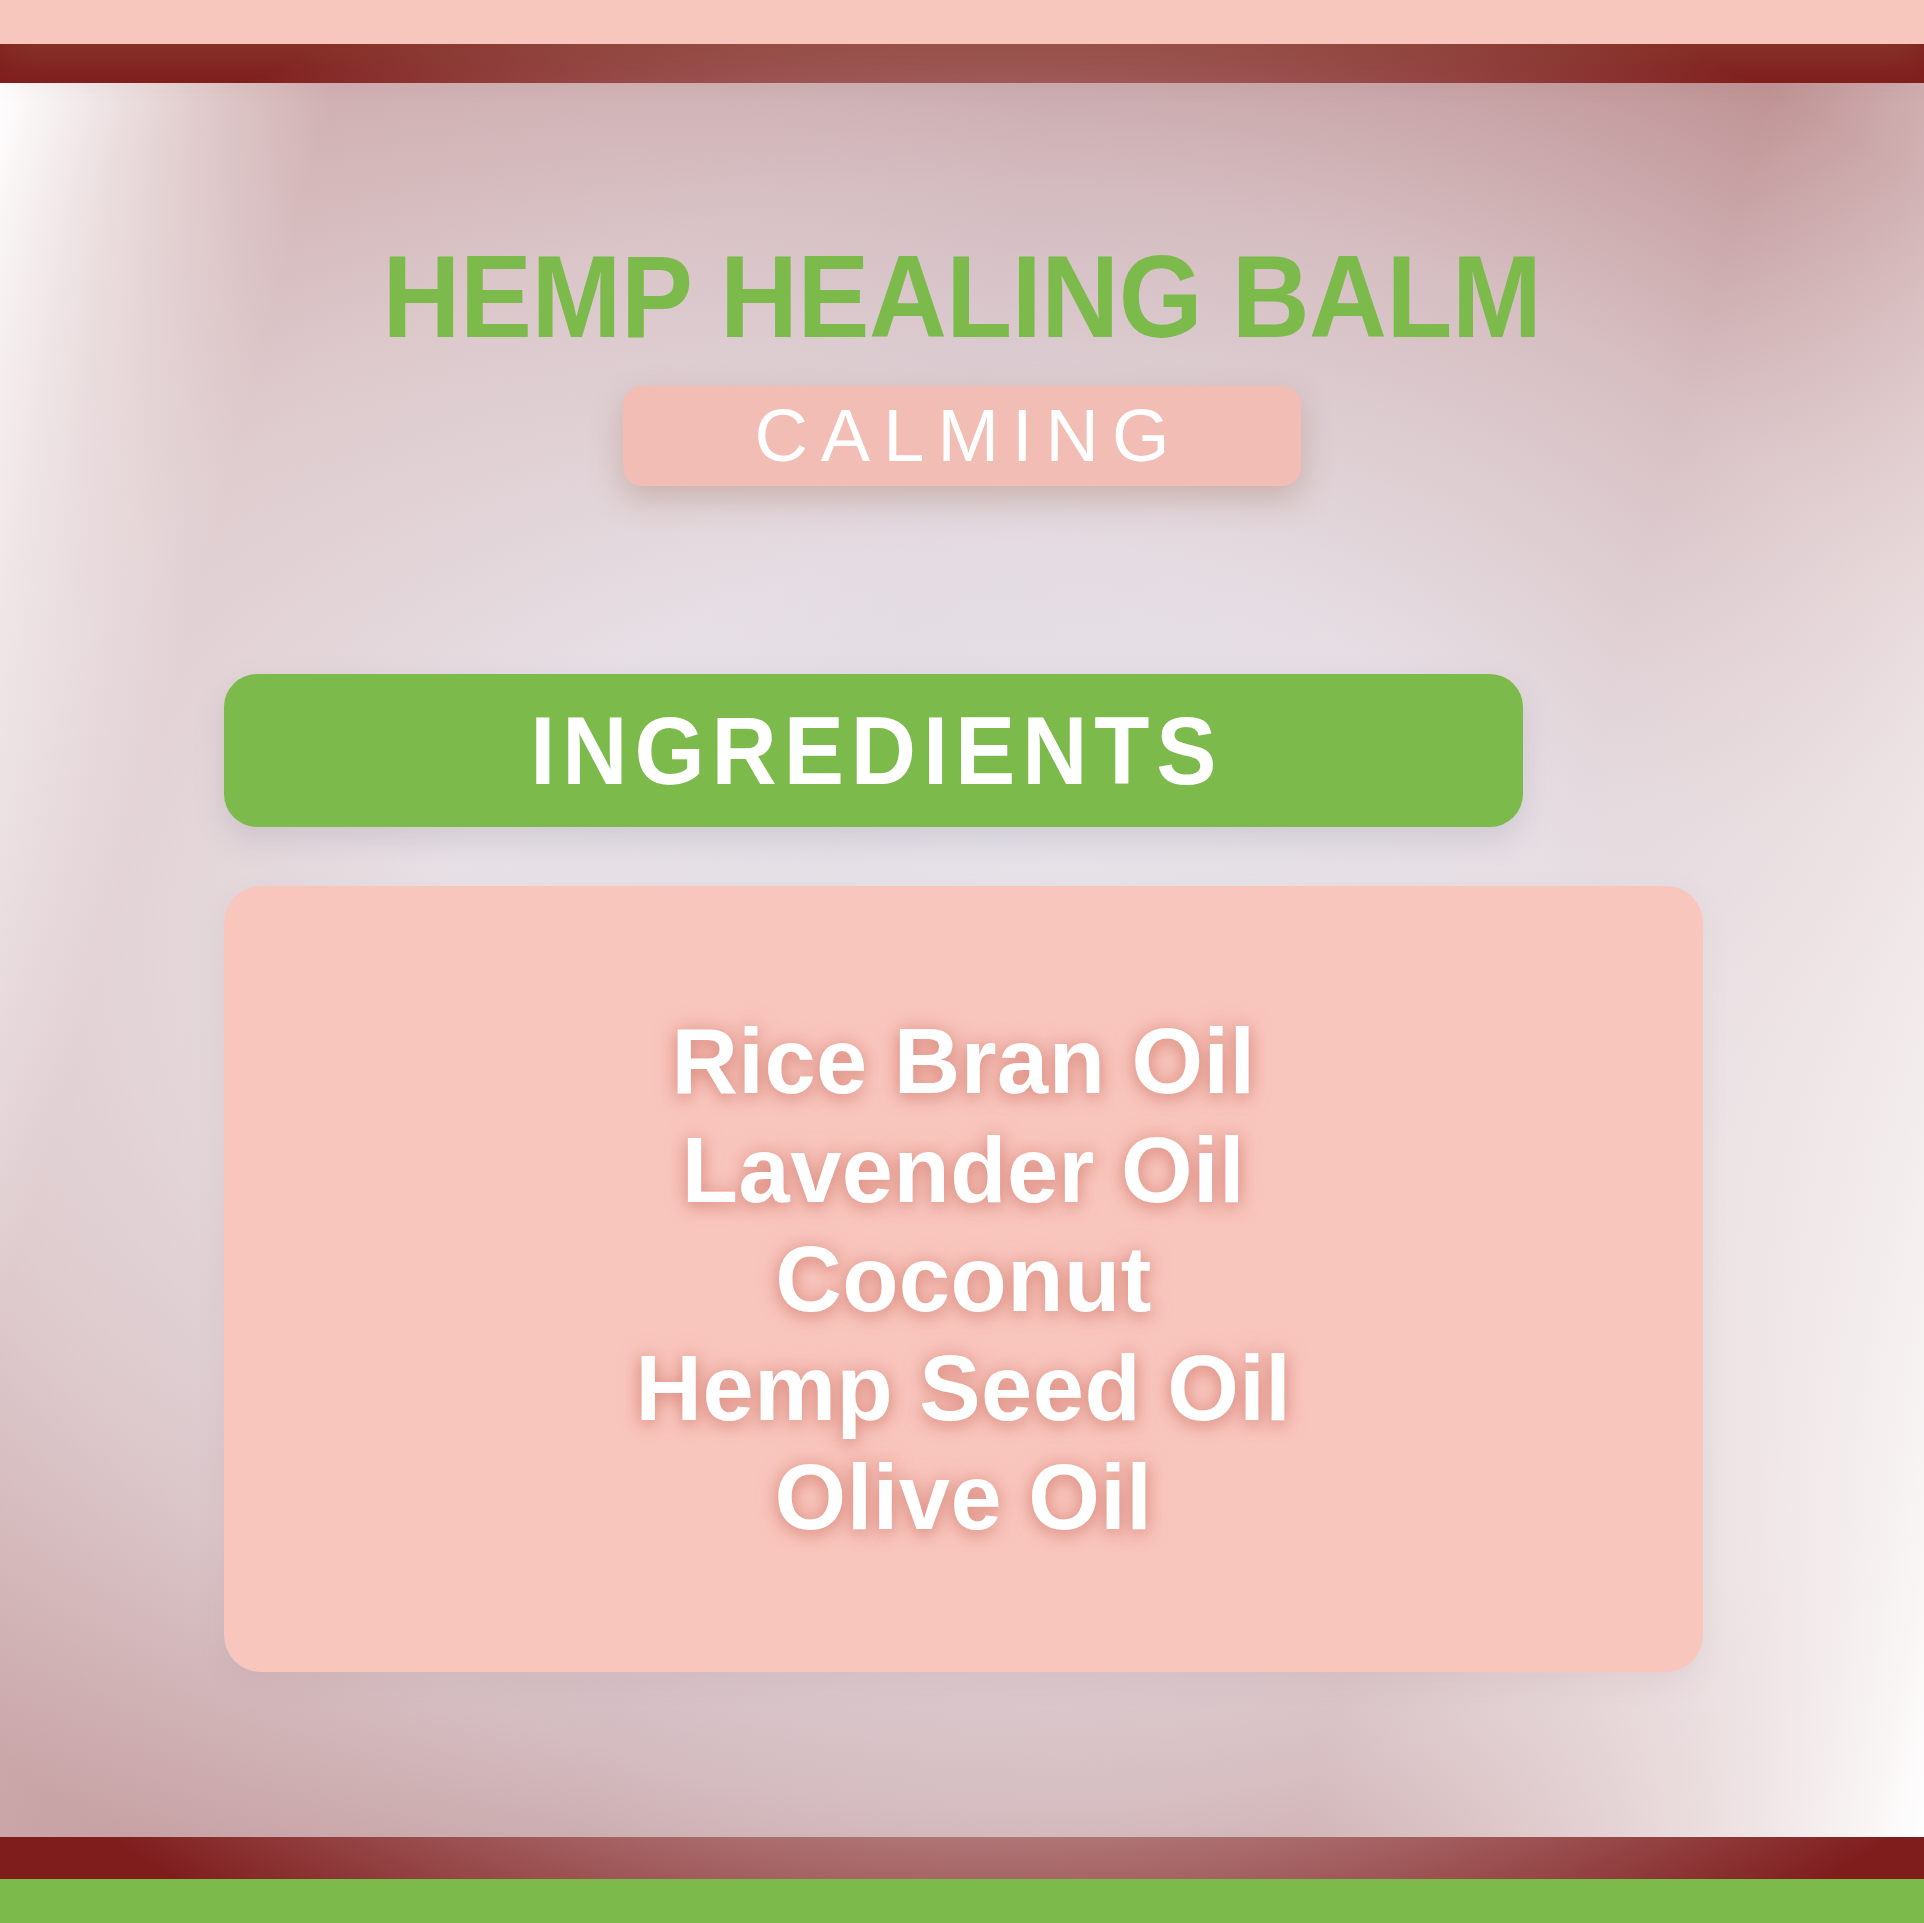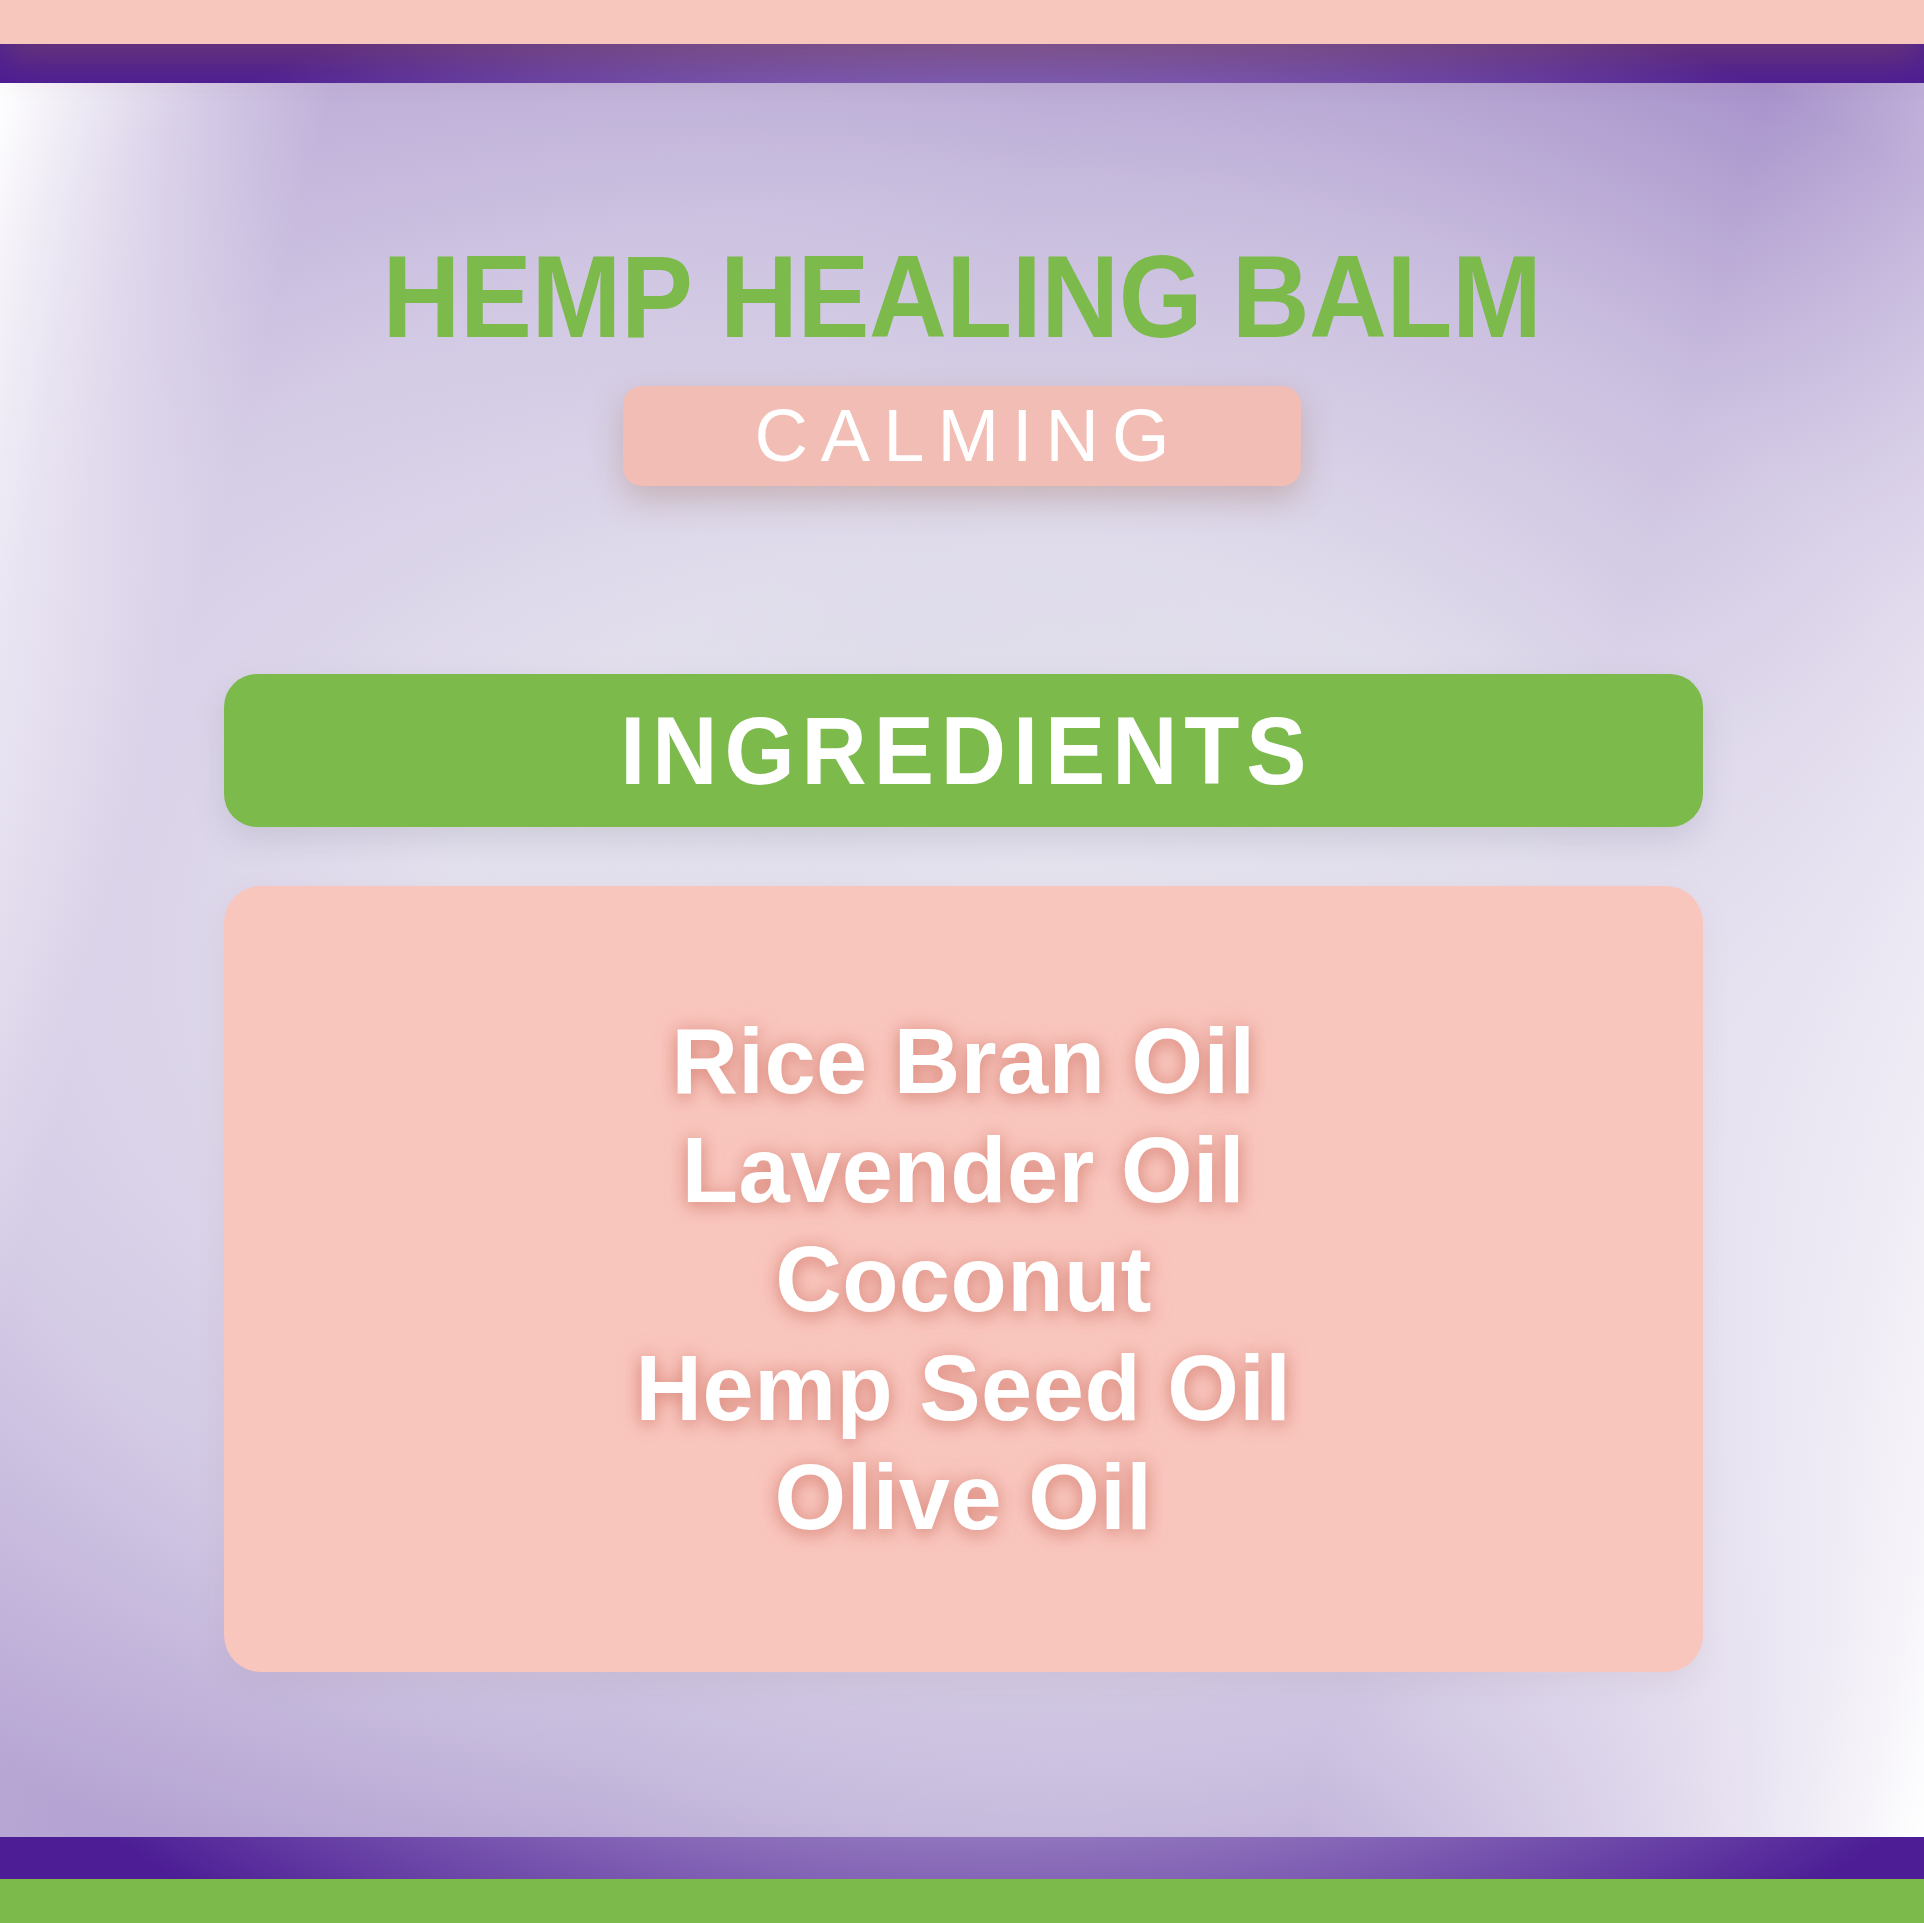--- a/index.html
+++ b/index.html
@@ -12,21 +12,21 @@
     background: #ffffff;
     font-family: "Liberation Sans", sans-serif;
     overflow: hidden;
   }
 
   
   .label-canvas {
     position: relative;
     width: 1924px;
     height: 1923px;
-    background: #4c1d95;
+    background: #7f1d1d;
     overflow: hidden;
   }
 
   
   .bg-wash {
     position: absolute;
     left: 0;
     top: 0;
     width: 1924px;
     height: 1923px;
@@ -119,21 +119,21 @@
     letter-spacing: 13px;
     text-indent: 13px;
     white-space: nowrap;
   }
 
   
   .ingredients-banner {
     position: absolute;
     left: 224px;
     top: 674px;
-    width: 1479px;
+    width: 1299px;
     height: 153px;
     background: #7cba4c;
     border-radius: 33px;
     box-shadow: 0 13px 31px rgba(120, 120, 140, 0.20);
     display: flex;
     align-items: center;
     justify-content: center;
     z-index: 3;
   }
   .ingredients-banner-label {

